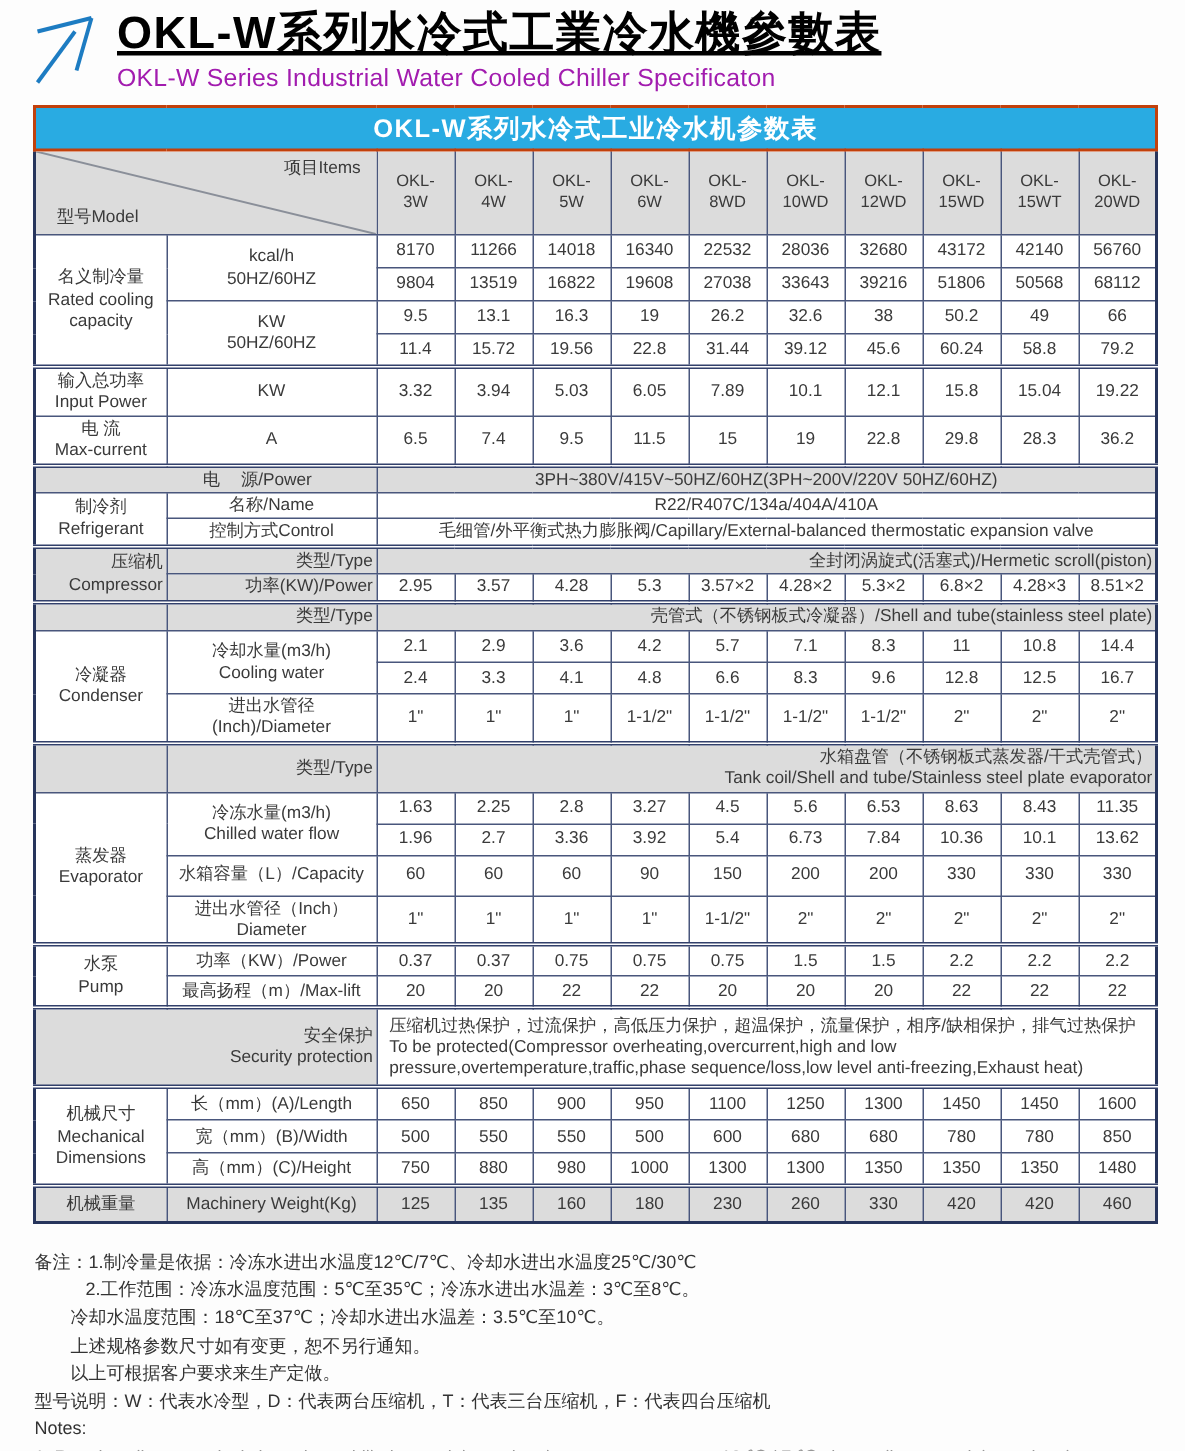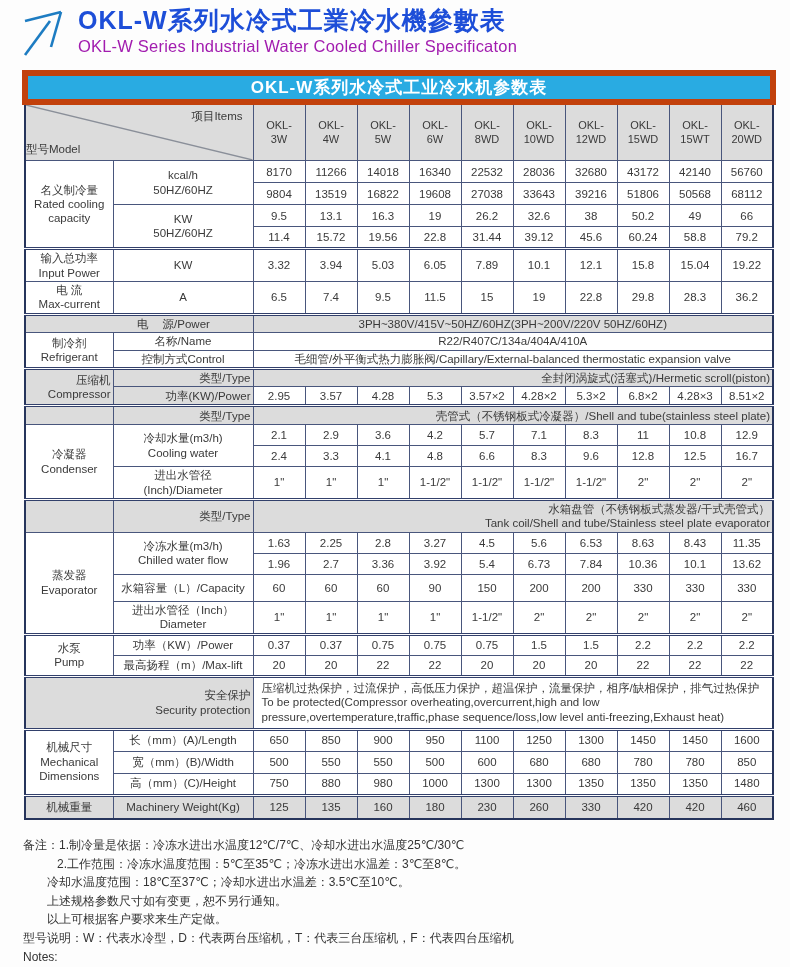--- a/index.html
+++ b/index.html
@@ -6,47 +6,47 @@
   html,body { background:#fdfdfd; }
   body {
     width:790px; height:967px; overflow:hidden;
     font-family:"Liberation Sans","DejaVu Sans",sans-serif;
     color:#3a3a3a;
   }
   
   .page-head { position:relative; padding:6px 0 0 22px; height:66px; }
   .logo { position:absolute; left:20px; top:4px; }
   .head-text { margin-left:56px; }
-  .title-zh { font-size:25px; font-weight:bold; color:#1d4ed8; letter-spacing:1px; line-height:1.15; }
+  .title-zh { font-size:30px; font-weight:bold; color:#000000; letter-spacing:1px; line-height:1.15;text-decoration:underline; }
   .title-en { font-size:16.5px; color:#a21caf; margin-top:2px; letter-spacing:0.2px; }
 
   
   .tbl-wrap { margin:4px 20px 0 22px; }
   table { border-collapse:collapse; table-layout:fixed; width:748px; border:2px solid #27355c; }
   td { border:1px solid #49567c; font-size:11.5px; text-align:center; vertical-align:middle;
        padding:1px 2px; line-height:1.25; background:#fff; overflow:hidden; }
   .titlebar td { background:#29abe2; color:#ffffff; font-size:17px; font-weight:bold;
-       height:29px; letter-spacing:1px; border:6px solid #c2410c; }
+       height:29px; letter-spacing:1px; border:2px solid #c2410c; }
   tr.hdr td { background:#dcdcdc; font-size:11px; height:36px; white-space:pre-line; }
   .pre { white-space:pre-line; }
   .sec { font-size:11.5px; }
   .lab { font-size:11.5px;margin-top:12px; }
   .left { text-align:left; padding-left:8px; }
   .gray-bg { background:#dcdcdc !important;text-align:right; }
   tr.gray td { background:#dcdcdc; }
   tr.dbl td { border-top:3px double #32406b; }
   
   .h17 td{height:17px}.h19 td{height:19px}.h21 td{height:21px}.h22 td{height:22px}
   .h24 td{height:24px}.h27 td{height:27px}.h28 td{height:28px}.h29 td{height:29px}
   .h32 td{height:32px}.h53 td{height:53px}
   
   .corner { position:relative; padding:0; }
   .corner svg.diag { position:absolute; inset:0; width:100%; height:100%; }
   .c-items { position:absolute; top:4px; right:10px; font-size:11.5px; }
-  .c-model { position:absolute; bottom:4px; left:0; font-size:11.5px; }
+  .c-model { position:absolute; bottom:4px; left:14px; font-size:11.5px; }
   
   .powercell { padding:0; }
   .powercell .p1 { display:inline-block; width:80px; text-align:right; }
   .powercell .p2 { display:inline-block; margin-left:14px; text-align:right; }
 
   
   .notes { margin:16px 20px 0 23px; font-size:12px; line-height:1.55; color:#333; }
   .notes div { white-space:nowrap; }
   .ind1 { padding-left:34px; }
   .ind2 { padding-left:24px; }
@@ -256,21 +256,21 @@
 Cooling water</td>
   <td class="pre">2.1</td>
           <td class="pre">2.9</td>
           <td class="pre">3.6</td>
           <td class="pre">4.2</td>
           <td class="pre">5.7</td>
           <td class="pre">7.1</td>
           <td class="pre">8.3</td>
           <td class="pre">11</td>
           <td class="pre">10.8</td>
-          <td class="pre">12.9</td>
+          <td class="pre">14.4</td>
         </tr>
   <tr class="h21">
           <td class="pre">2.4</td>
           <td class="pre">3.3</td>
           <td class="pre">4.1</td>
           <td class="pre">4.8</td>
           <td class="pre">6.6</td>
           <td class="pre">8.3</td>
           <td class="pre">9.6</td>
           <td class="pre">12.8</td>

